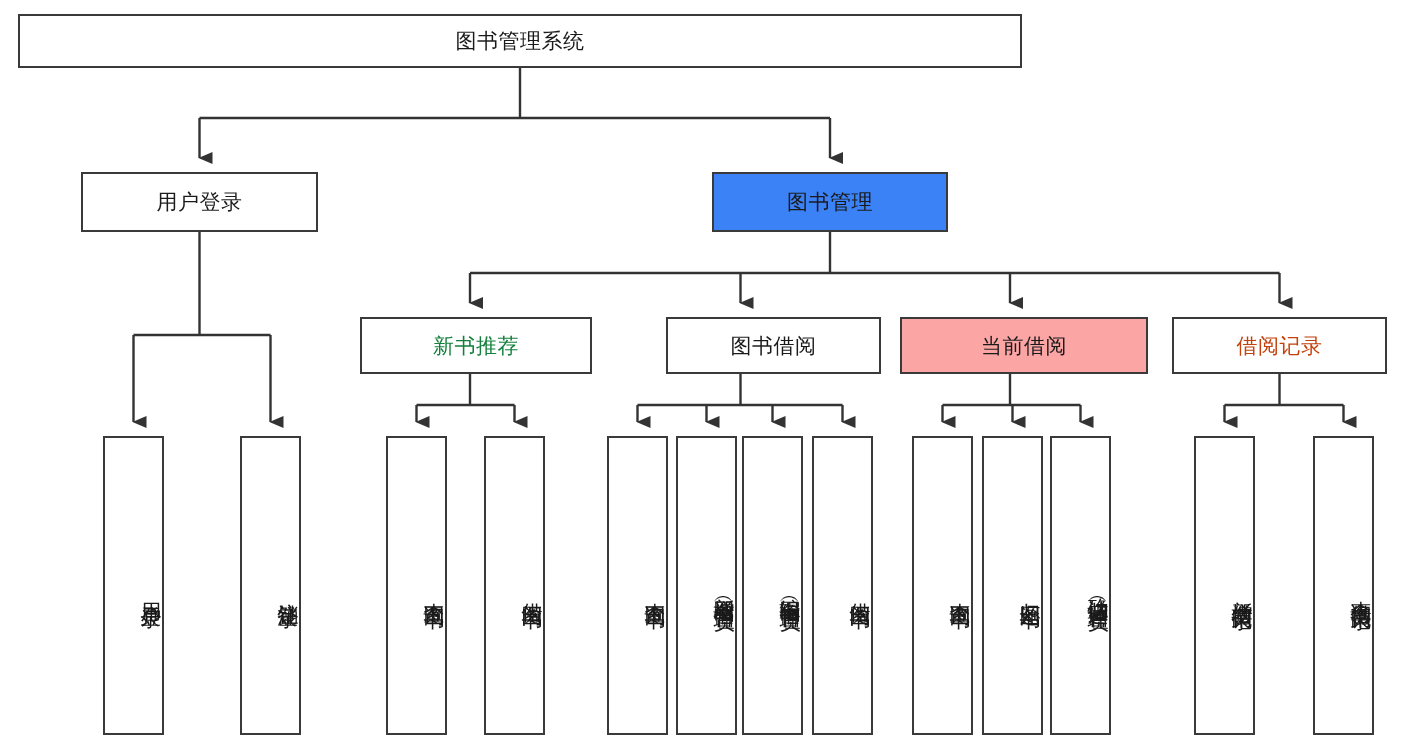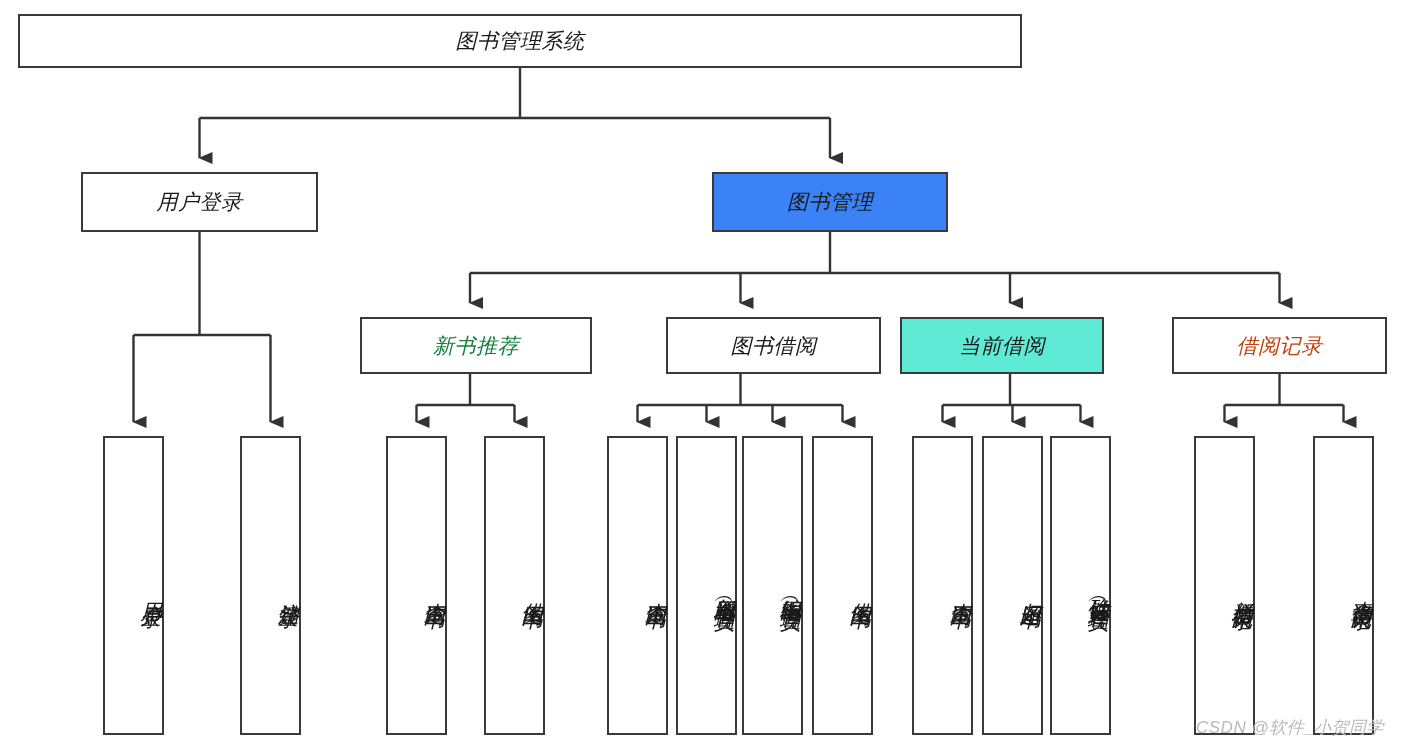--- a/index.html
+++ b/index.html
@@ -9,21 +9,20 @@
   }
   body {
     font-family: "Liberation Sans", "DejaVu Sans", sans-serif;
   }
   #canvas {
     position: relative;
     width: 1405px;
     height: 747px;
     background: #ffffff;
     overflow: hidden;
-    font-style: italic;
   }
   svg#edges {
     position: absolute;
     left: 0;
     top: 0;
     width: 1405px;
     height: 747px;
     pointer-events: none;
   }
   .node {
@@ -120,21 +119,21 @@
       </div>
       <div class="node h" style="left: 712px; top: 172px; width: 236px; height: 60px; border-color: rgb(58, 58, 58); background: #3b82f6; color: rgb(26, 26, 26);">
         <span>图书管理</span>
       </div>
       <div class="node h" style="left: 360px; top: 317px; width: 232px; height: 57px; border-color: rgb(58, 58, 58); background: rgb(255, 255, 255); color: #15803d;">
         <span>新书推荐</span>
       </div>
       <div class="node h" style="left: 633px; top: 317px; width: 215px; height: 57px; border-color: rgb(58, 58, 58); background: rgb(255, 255, 255); color: rgb(26, 26, 26); margin-left: 33px;">
         <span>图书借阅</span>
       </div>
-      <div class="node h" style="left: 900px; top: 317px; width: 204px; height: 57px; border-color: rgb(58, 58, 58); background: #5eead4; color: rgb(26, 26, 26);">
+      <div class="node h" style="left: 900px; top: 317px; width: 248px; height: 57px; border-color: rgb(58, 58, 58); background: #fca5a5; color: rgb(26, 26, 26);">
         <span>当前借阅</span>
       </div>
       <div class="node h" style="left: 1172px; top: 317px; width: 215px; height: 57px; border-color: rgb(58, 58, 58); background: rgb(255, 255, 255); color: #c2410c;">
         <span>借阅记录</span>
       </div>
       <div class="node v" style="left: 103px; top: 436px; width: 61px; height: 299px; border-color: rgb(58, 58, 58); background: rgb(255, 255, 255); color: rgb(26, 26, 26);">
         <span class="vtxt">用户登录</span>
       </div>
       <div class="node v" style="left: 240px; top: 436px; width: 61px; height: 299px; border-color: rgb(58, 58, 58); background: rgb(255, 255, 255); color: rgb(26, 26, 26);">
         <span class="vtxt">注销登录</span>
@@ -167,15 +166,14 @@
         <span class="vtxt">确认归还（管理员）</span>
       </div>
       <div class="node v" style="left: 1194px; top: 436px; width: 61px; height: 299px; border-color: rgb(58, 58, 58); background: rgb(255, 255, 255); color: rgb(26, 26, 26);">
         <span class="vtxt">新增借阅记录</span>
       </div>
       <div class="node v" style="left: 1313px; top: 436px; width: 61px; height: 299px; border-color: rgb(58, 58, 58); background: rgb(255, 255, 255); color: rgb(26, 26, 26);">
         <span class="vtxt">查询借阅记录</span>
       </div>
     </div>
 
-  <div class="watermark" style="left:1196px; top:716px;">CSDN @软件_小贺同学</div>
 
 </div>
 
 </body></html>

